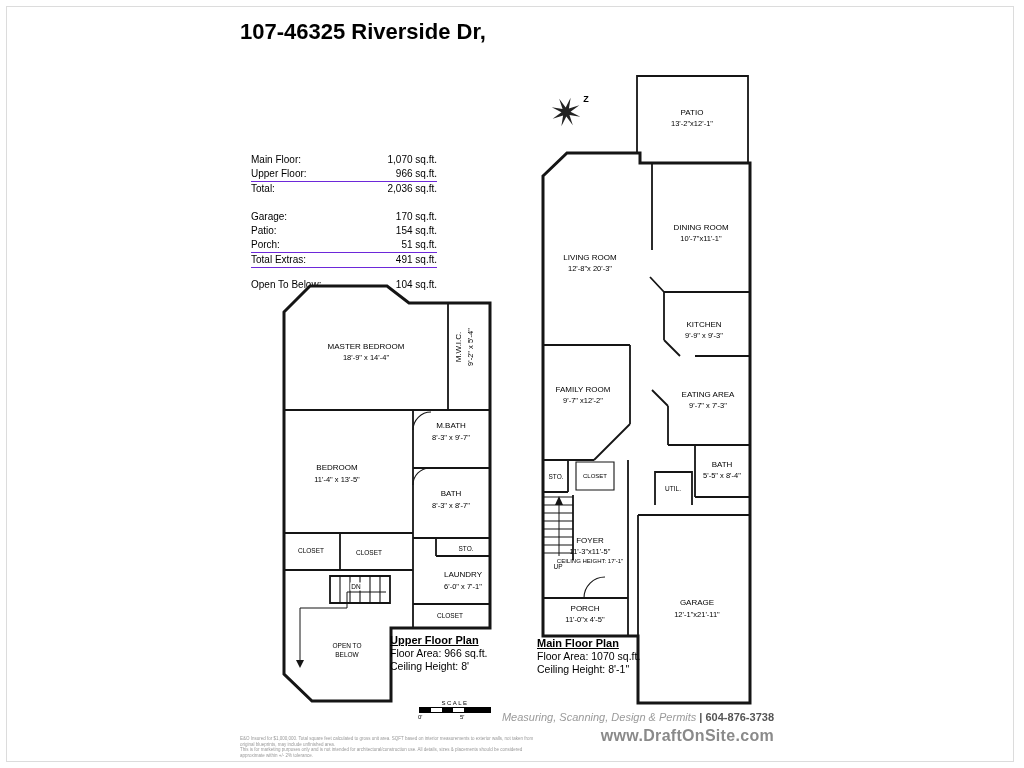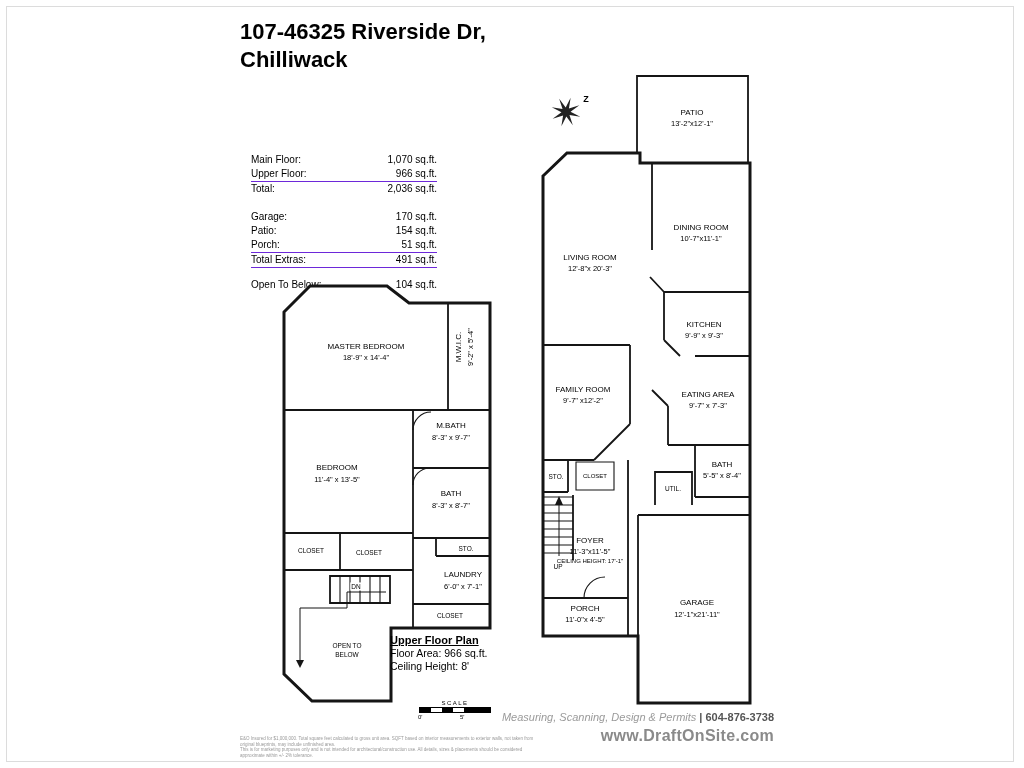--- a/index.html
+++ b/index.html
@@ -54,21 +54,20 @@
                 line-height:5.5px; color:#999; }
 </style>
 </head>
 <body>
 
 <div class="page">
   <div class="frame"></div>
 
   <div class="title">
     <div>107-46325 Riverside Dr,</div>
-    <div>Chilliwack</div>
   </div>
 
   <div class="area-table">
     <div class="at-row">
       <span>Main Floor:</span>
       <span>1,070 sq.ft.</span>
     </div>
     <div class="at-row rule">
       <span>Upper Floor:</span>
       <span>966 sq.ft.</span>
@@ -211,20 +210,25 @@
     <text class="rdims" text-anchor="middle" x="590" y="554">11'-3"x11'-5"</text>
     <text class="rnote" text-anchor="middle" x="590" y="563">CEILING HEIGHT: 17'-1"</text>
 
     <text class="rname" text-anchor="middle" x="585" y="611">PORCH</text>
     <text class="rdims" text-anchor="middle" x="585" y="622">11'-0"x 4'-5"</text>
 
     <text class="rname" text-anchor="middle" x="697" y="605">GARAGE</text>
     <text class="rdims" text-anchor="middle" x="697" y="617">12'-1"x21'-11"</text>
   </svg>
 
+  <div class="plan-caption" style="left:537px; top:637px;">
+    <div class="t">Main Floor Plan</div>
+    <div>Floor Area: 1070 sq.ft.</div>
+    <div>Ceiling Height: 8'-1"</div>
+  </div>
 
   <div class="scale">
     <div class="scale-label">SCALE</div>
     <div class="scale-bar">
       <div class="sb1"></div>
       <div class="sb2"></div>
       <div class="sb1"></div>
       <div class="sb2"></div>
       <div class="sb5"></div>
     </div>

